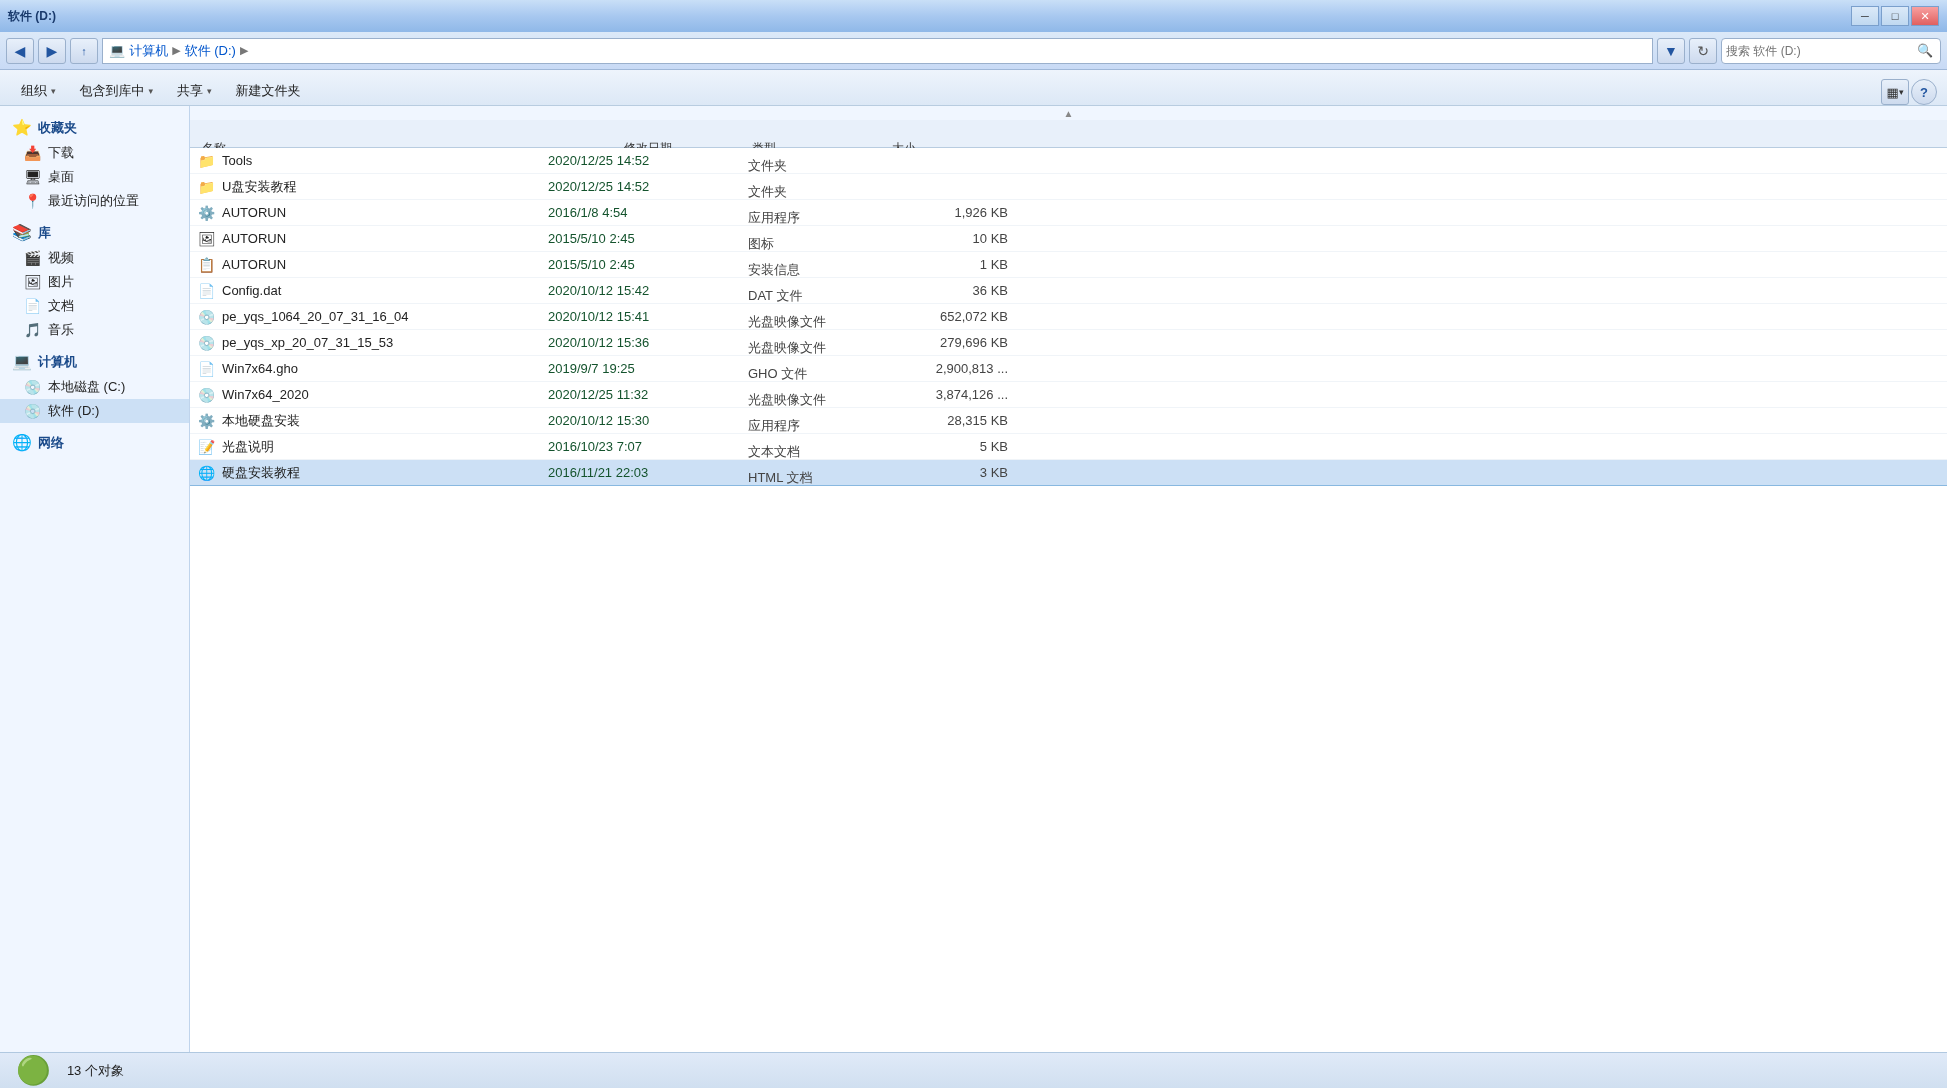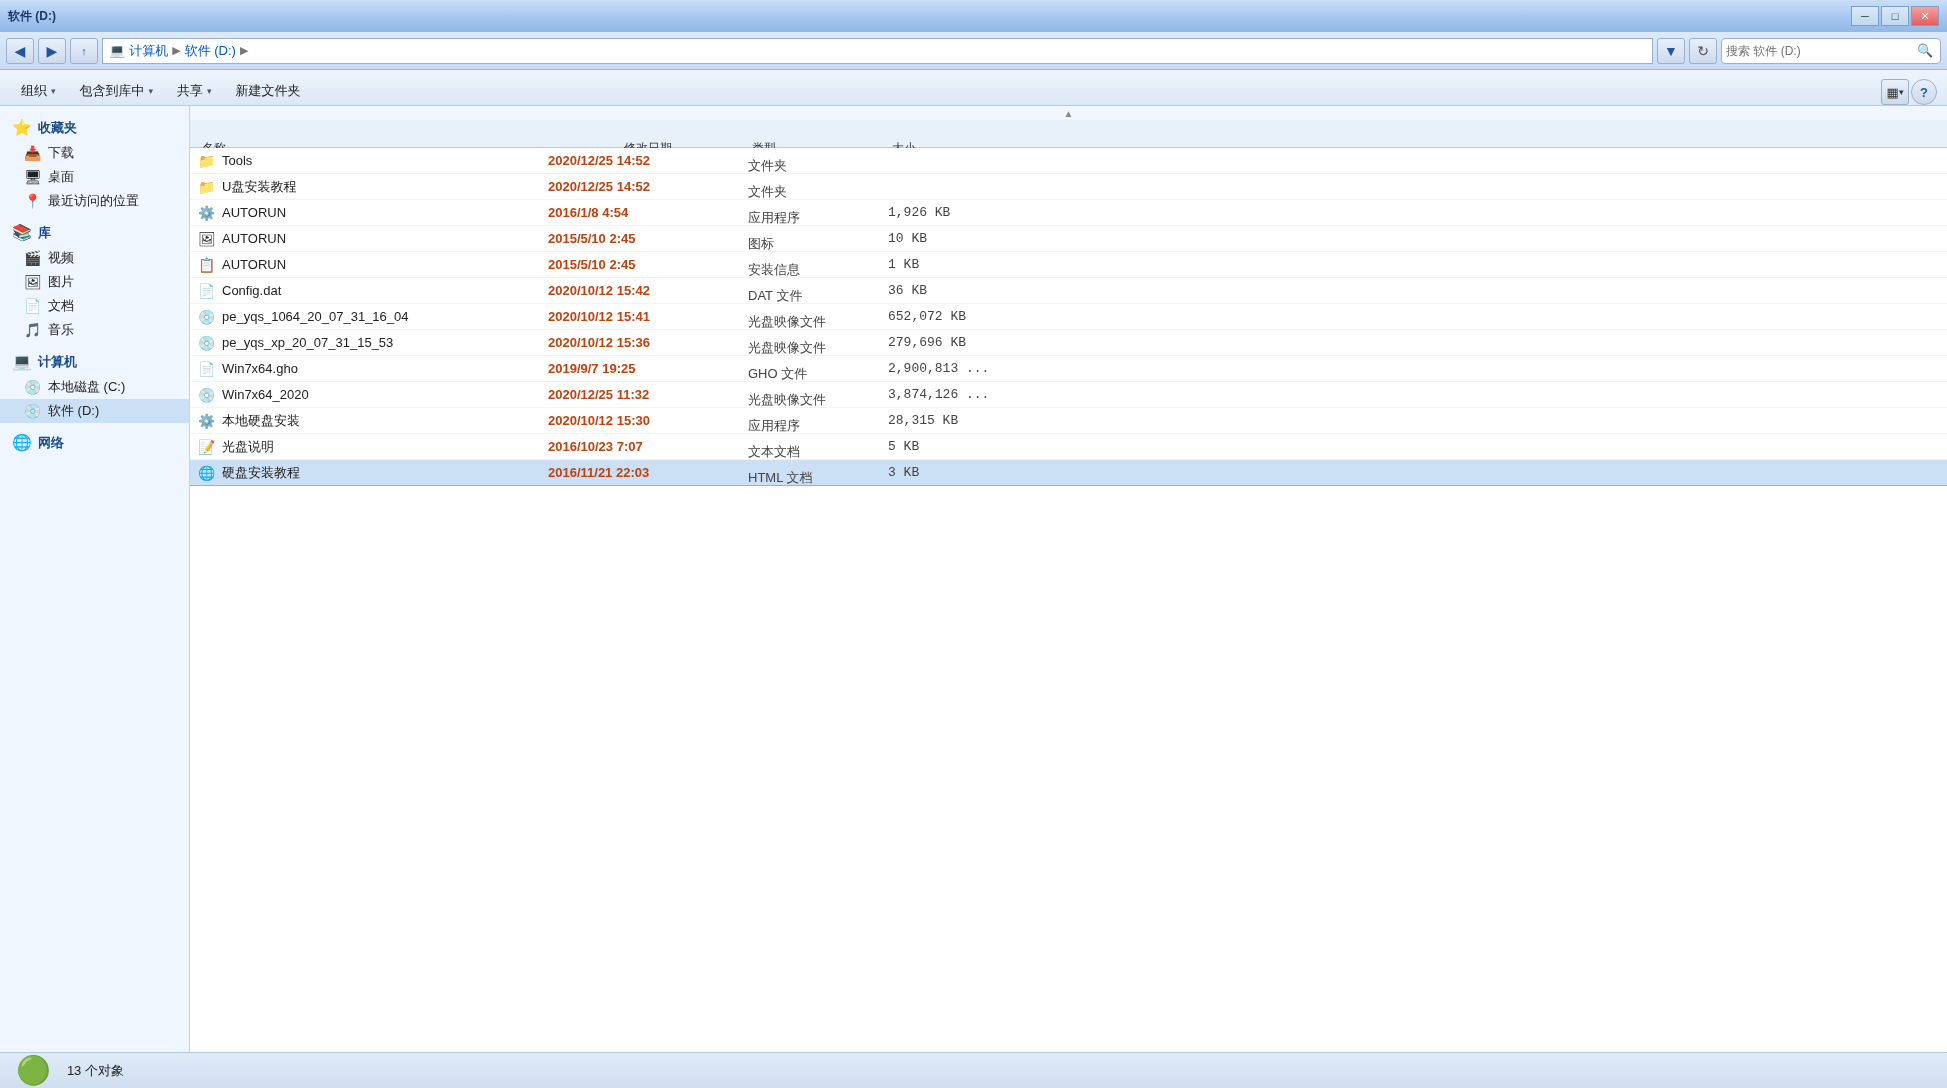--- a/index.html
+++ b/index.html
@@ -274,23 +274,23 @@
       white-space: nowrap;
       overflow: hidden;
       text-overflow: ellipsis;
     }
     .file-cell.name-cell {
       flex: 0 0 350px;
       display: flex;
       align-items: center;
       gap: 6px;
     }
-    .file-cell.date-cell { flex: 0 0 200px; color: #c2410c; font-weight: bold; }
+    .file-cell.date-cell { flex: 0 0 200px; color: #14532d; }
     .file-cell.type-cell { flex: 0 0 140px; color: #444; margin-top: 10px; }
-    .file-cell.size-cell { flex: 0 0 130px; color: #444; text-align: left; padding-right: 10px; font-family: Liberation Mono, monospace; }
+    .file-cell.size-cell { flex: 0 0 130px; color: #444; text-align: right; padding-right: 10px; }
     .file-icon {
       width: 18px;
       height: 18px;
       display: flex;
       align-items: center;
       justify-content: center;
       font-size: 14px;
       flex-shrink: 0;
     }
 

